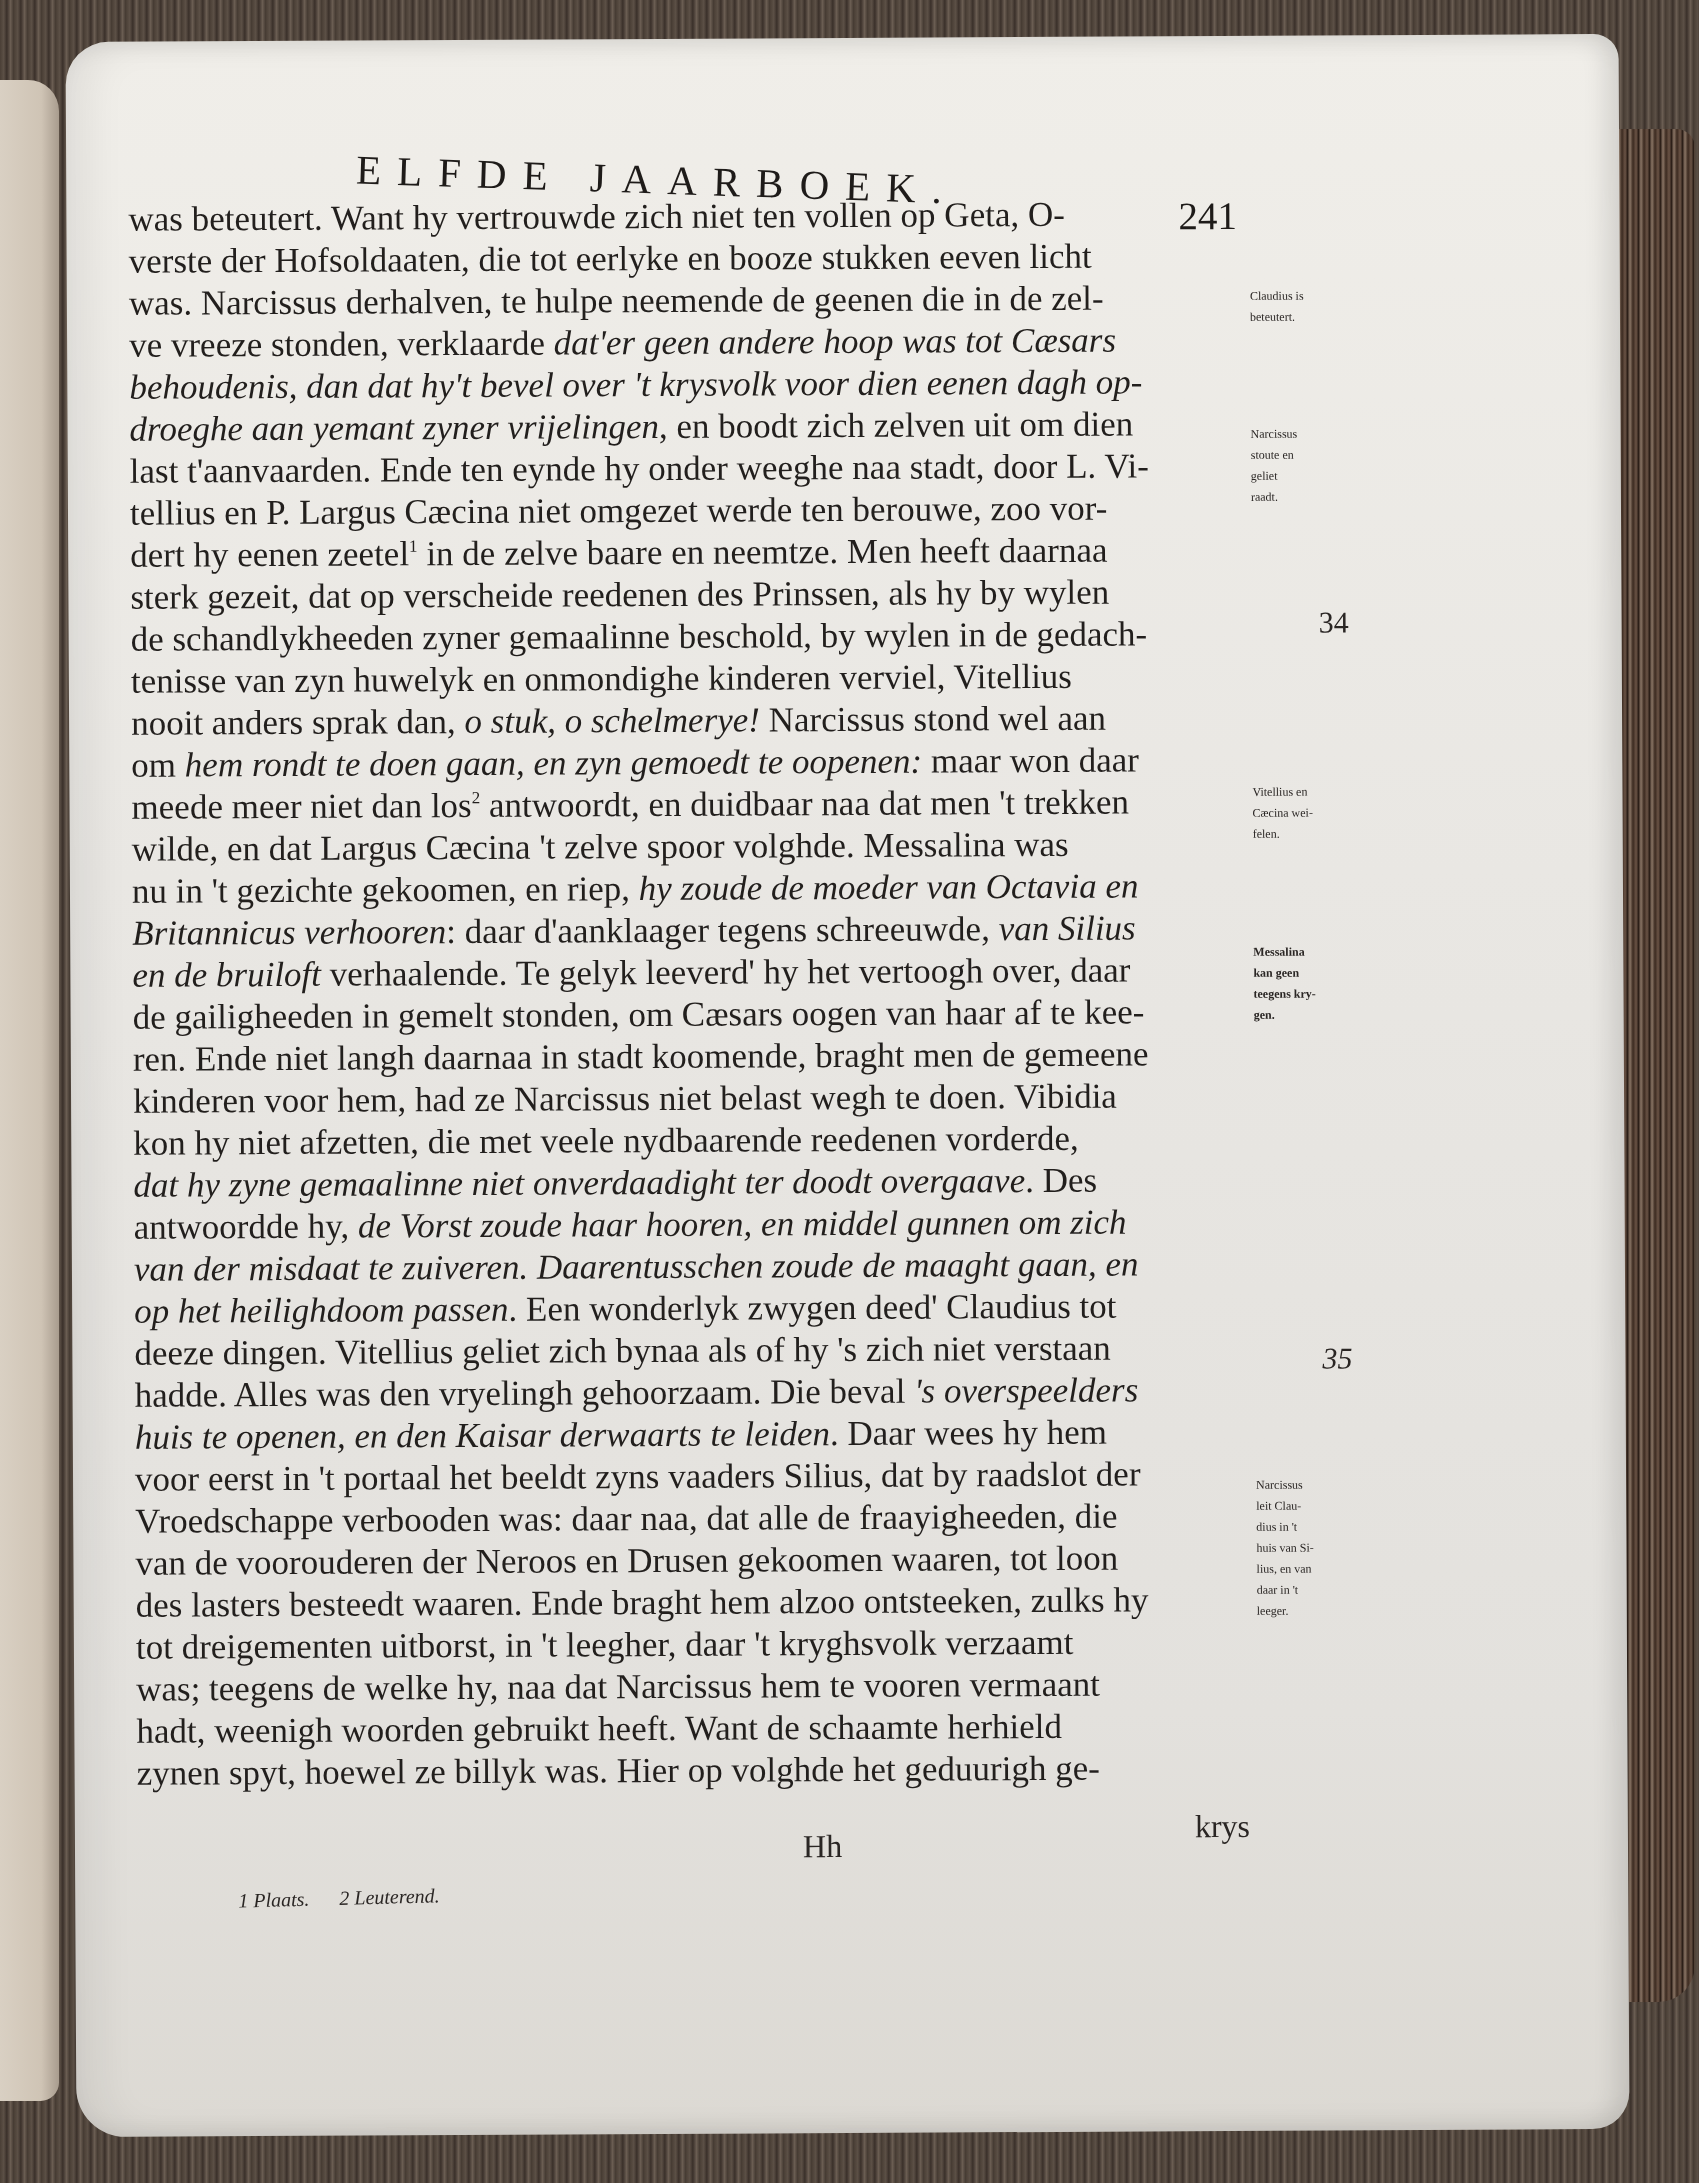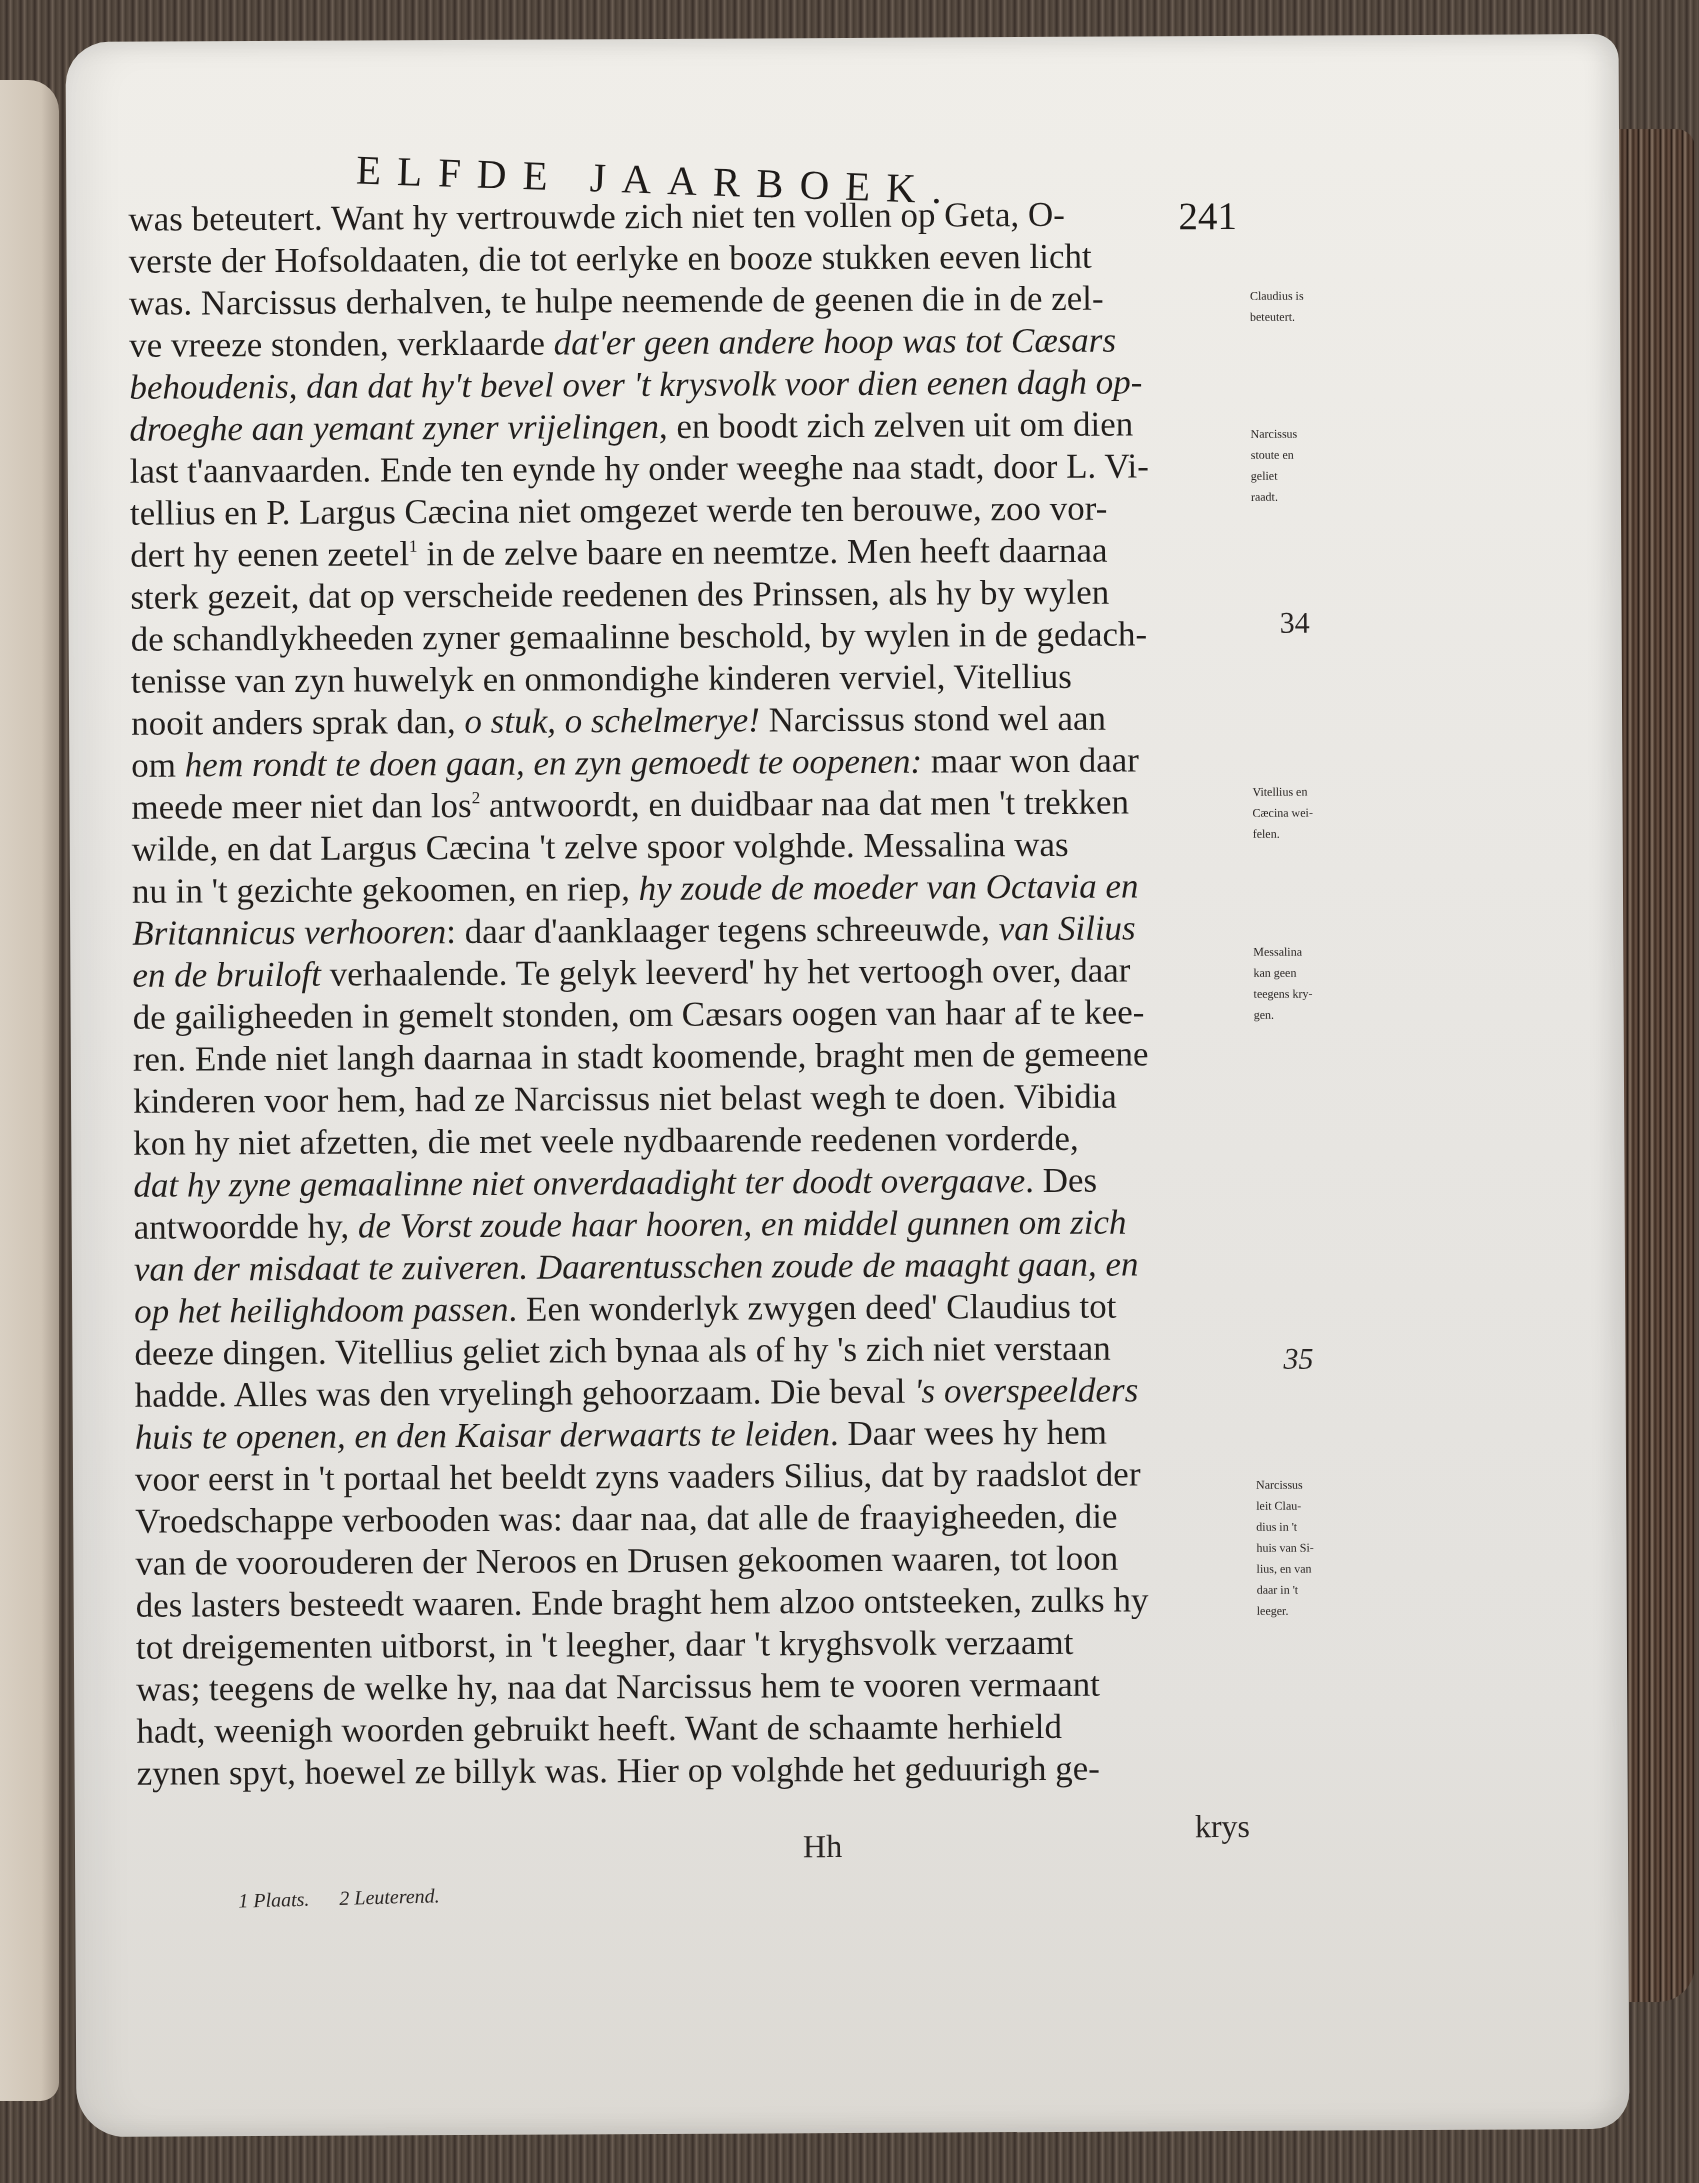--- a/index.html
+++ b/index.html
@@ -38,21 +38,21 @@
     font-size: 35px; line-height: 42px; color: #221f1d;
   }
   .line { white-space: nowrap; display: block; height: 42px; }
   .line .i { font-style: italic; }
   sup { font-size: 17px; vertical-align: 13.6px; line-height: 0; }
   .margin-note {
     position: absolute; left: 1183px; width: 123px;
     font-size: 12px; line-height: 21px; color: #2a2624;
   }
   .section-num {
-    position: absolute; left: 1211px; font-size: 30px; color: #2a2624;
+    position: absolute; left: 1250px; font-size: 30px; color: #2a2624;
   }
   .signature {
     position: absolute; left: 728px; top: 1790px; font-size: 32px; color: #2a2624;
   }
   .catchword {
     position: absolute; left: 1120px; top: 1772px; font-size: 32px; color: #2a2624;
   }
   .footnotes {
     position: absolute; left: 163px; top: 1846px; font-size: 20px; font-style: italic; color: #2a2624;
     transform: rotate(-1.2deg);
@@ -119,21 +119,21 @@
         <div>Narcissus</div>
         <div>stoute en</div>
         <div>geliet</div>
         <div>raadt.</div>
       </div>
       <div class="margin-note" style="top: 746px;">
         <div>Vitellius en</div>
         <div>Cæcina wei-</div>
         <div>felen.</div>
       </div>
-      <div class="margin-note" style="top: 906px;">
+      <div class="margin-note" style="top: 906px; font-weight: bold;">
         <div>Messalina</div>
         <div>kan geen</div>
         <div>teegens kry-</div>
         <div>gen.</div>
       </div>
       <div class="margin-note" style="top: 1439px;">
         <div>Narcissus</div>
         <div>leit Clau-</div>
         <div>dius in 't</div>
         <div>huis van Si-</div>

